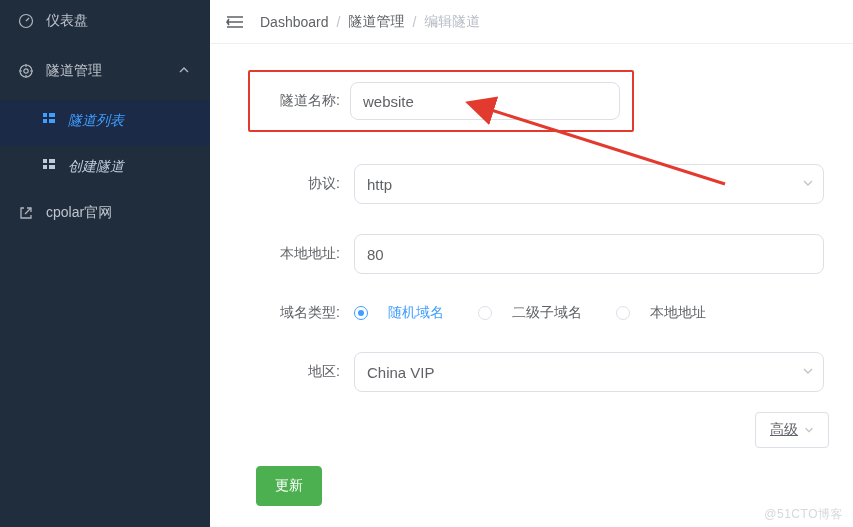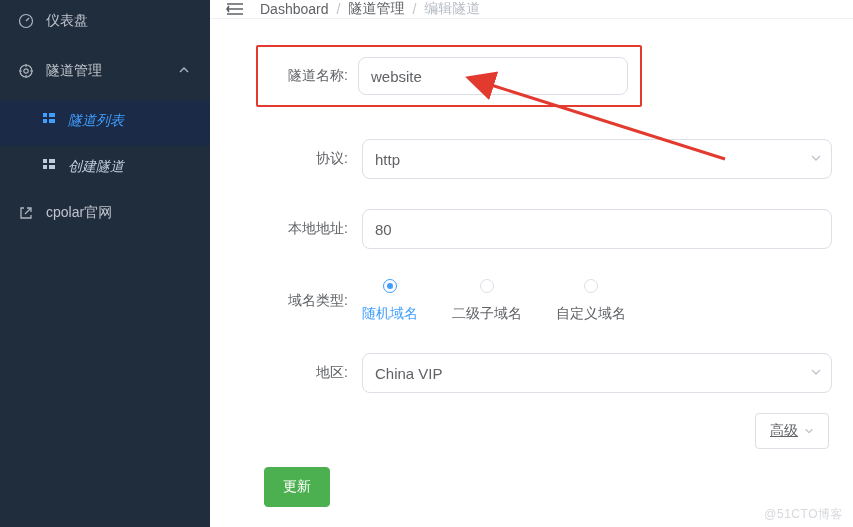--- a/index.html
+++ b/index.html
@@ -16,37 +16,37 @@
   .side-icon { width: 16px; height: 16px; display: inline-flex; align-items: center; justify-content: center; opacity: .9; }
   .side-sub-icon { width: 14px; height: 14px; display: inline-flex; margin-right: 12px; }
 
   
   .main { flex: 1; display: flex; flex-direction: column; position: relative; }
   .topbar { height: 44px; display: flex; align-items: center; gap: 16px; padding: 0 16px; border-bottom: 1px solid #eef0f3; color: #606266; }
   .crumbs { display: flex; align-items: center; gap: 8px; font-size: 14px; }
   .crumbs .sep { color: #c0c4cc; }
   .crumbs .muted { color: #b7bcc5; }
 
-  .content { padding: 18px 20px 20px 32px; position: relative; }
+  .content { padding: 18px 20px 20px 24px; position: relative; }
 
   .form-row { display: flex; align-items: center; margin: 10px 0 30px 0; }
   .form-row.tight { margin-bottom: 20px; }
   .label { width: 120px; text-align: right; padding-right: 14px; color: #606266; font-size: 14px; }
   .control { flex: 1; max-width: 470px; }
 
   .input, .select { width: 100%; height: 40px; border: 1px solid #dcdfe6; border-radius: 8px; padding: 0 12px; font-size: 15px; color: #606266; outline: none; background: #fff; }
   .select-wrap { position: relative; }
   .select-caret { position: absolute; right: 10px; top: 50%; transform: translateY(-50%); color: #c0c4cc; pointer-events: none; }
 
   .highlight-box { border: 2px solid #e33a2f; border-radius: 2px; padding: 10px 12px; margin: 8px 0 22px 0; display: inline-flex; align-items: center; }
   .highlight-box .label { width: 88px; padding-right: 10px; }
   .highlight-box .input { width: 270px; height: 38px; }
 
   .radio-group { display: flex; gap: 34px; align-items: center; }
-  .radio { display: inline-flex; align-items: center; gap: 12px; cursor: pointer; font-size: 14px; flex-direction: column; }
+  .radio { display: inline-flex; align-items: center; gap: 20px; cursor: pointer; font-size: 14px; }
   .radio .dot { width: 14px; height: 14px; border: 1px solid #dcdfe6; border-radius: 50%; display: inline-flex; align-items: center; justify-content: center; }
   .radio.checked .dot { border-color: #409eff; }
   .radio.checked .dot::after { content: ""; width: 6px; height: 6px; background: #409eff; border-radius: 50%; }
   .radio.checked { color: #409eff; }
 
   .btn { display: inline-flex; align-items: center; justify-content: center; height: 40px; padding: 0 18px; border-radius: 4px; border: 1px solid #dcdfe6; background: #fff; cursor: pointer; font-size: 14px; color:#606266; }
   .btn.primary { background: #4caf50; border-color: #4caf50; color: #fff; }
   .btn.small { height: 36px; padding: 0 14px; text-decoration: underline; }
 
   .adv-row { display: flex; justify-content: flex-end; margin: 12px 4px 14px 0; }
@@ -188,21 +188,21 @@
           <label class="radio checked">
             <span class="dot"></span>
             <span>随机域名</span>
           </label>
           <label class="radio">
             <span class="dot"></span>
             <span>二级子域名</span>
           </label>
           <label class="radio">
             <span class="dot"></span>
-            <span>自定义域名</span>
+            <span>本地地址</span>
           </label>
         </div>
       </div>
 
       
       <div class="form-row tight">
         <span class="label">地区:</span>
         <div class="control select-wrap">
           <input class="select" readonly="" value="China VIP" style="">
           <span class="select-caret">

